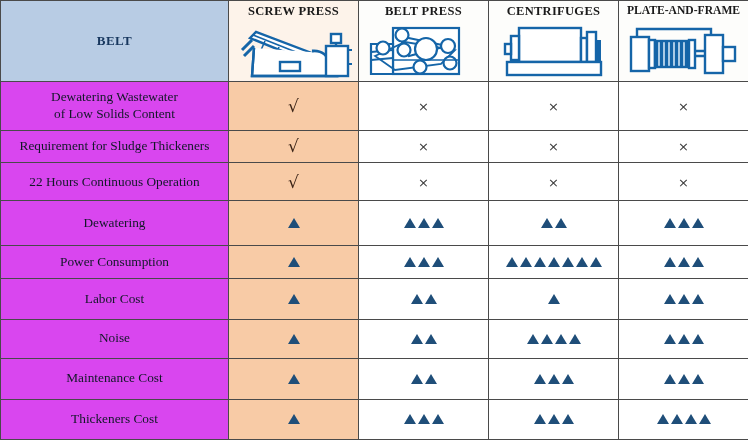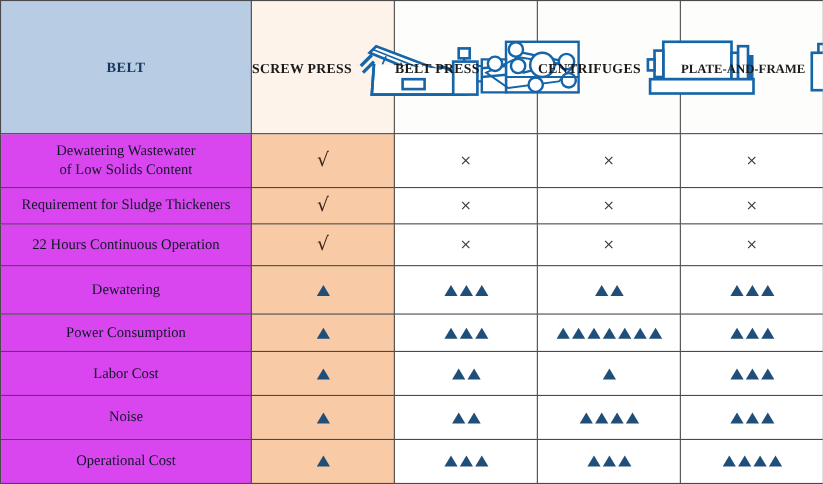--- a/index.html
+++ b/index.html
@@ -28,23 +28,23 @@
     font-weight:bold;
     font-size:13px;
     letter-spacing:.5px;
     color:#17375e;
   }
   .hdr-dev{
     background:#fdfdfb;
     vertical-align:top;
   }
   .hdr-dev-inner{
-    display:flex;flex-direction:row;
+    display:flex;flex-direction:column;
     align-items:center;justify-content:space-between;
-    height:120px;
+    height:80px;
   }
   .hdr-title{
     font-weight:bold;
     font-size:12.5px;
     letter-spacing:.3px;
     color:#1a1a1a;
     padding:3px 0 1px 0;
     white-space:nowrap;
   }
   .hdr-title.tight{font-size:11.6px;letter-spacing:0;}
@@ -315,22 +315,50 @@
           </div>
         </td>
         <td class="cell-plain">
           <div class="tri-wrap">
             <span class="tri"></span>
             <span class="tri"></span>
             <span class="tri"></span>
           </div>
         </td>
       </tr>
+      <tr style="height: 39px;">
+        <td class="row-label">Maintenance Cost</td>
+        <td class="cell-screw">
+          <div class="tri-wrap">
+            <span class="tri"></span>
+          </div>
+        </td>
+        <td class="cell-plain">
+          <div class="tri-wrap">
+            <span class="tri"></span>
+            <span class="tri"></span>
+          </div>
+        </td>
+        <td class="cell-plain">
+          <div class="tri-wrap">
+            <span class="tri"></span>
+            <span class="tri"></span>
+            <span class="tri"></span>
+          </div>
+        </td>
+        <td class="cell-plain">
+          <div class="tri-wrap">
+            <span class="tri"></span>
+            <span class="tri"></span>
+            <span class="tri"></span>
+          </div>
+        </td>
+      </tr>
       <tr style="height: 38px;">
-        <td class="row-label">Operational Cost</td>
+        <td class="row-label">Thickeners Cost</td>
         <td class="cell-screw">
           <div class="tri-wrap">
             <span class="tri"></span>
           </div>
         </td>
         <td class="cell-plain">
           <div class="tri-wrap">
             <span class="tri"></span>
             <span class="tri"></span>
             <span class="tri"></span>

